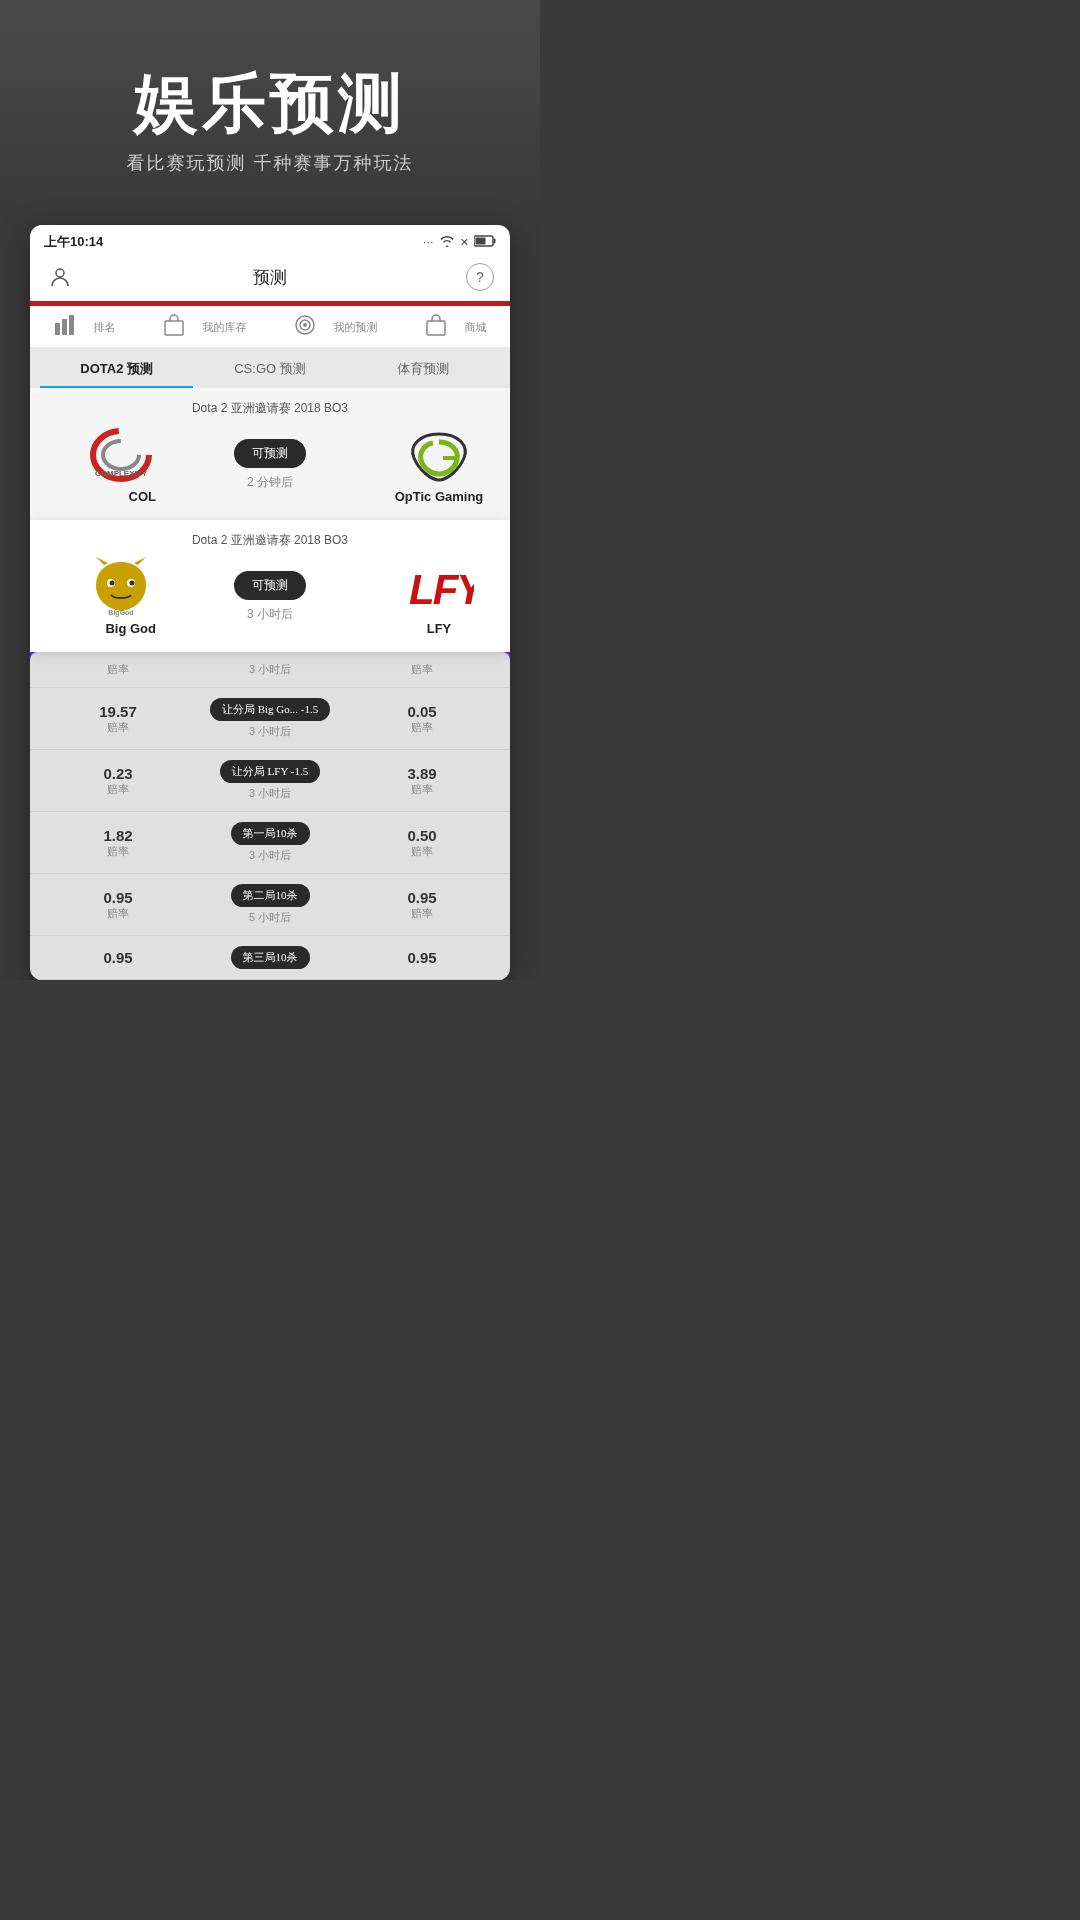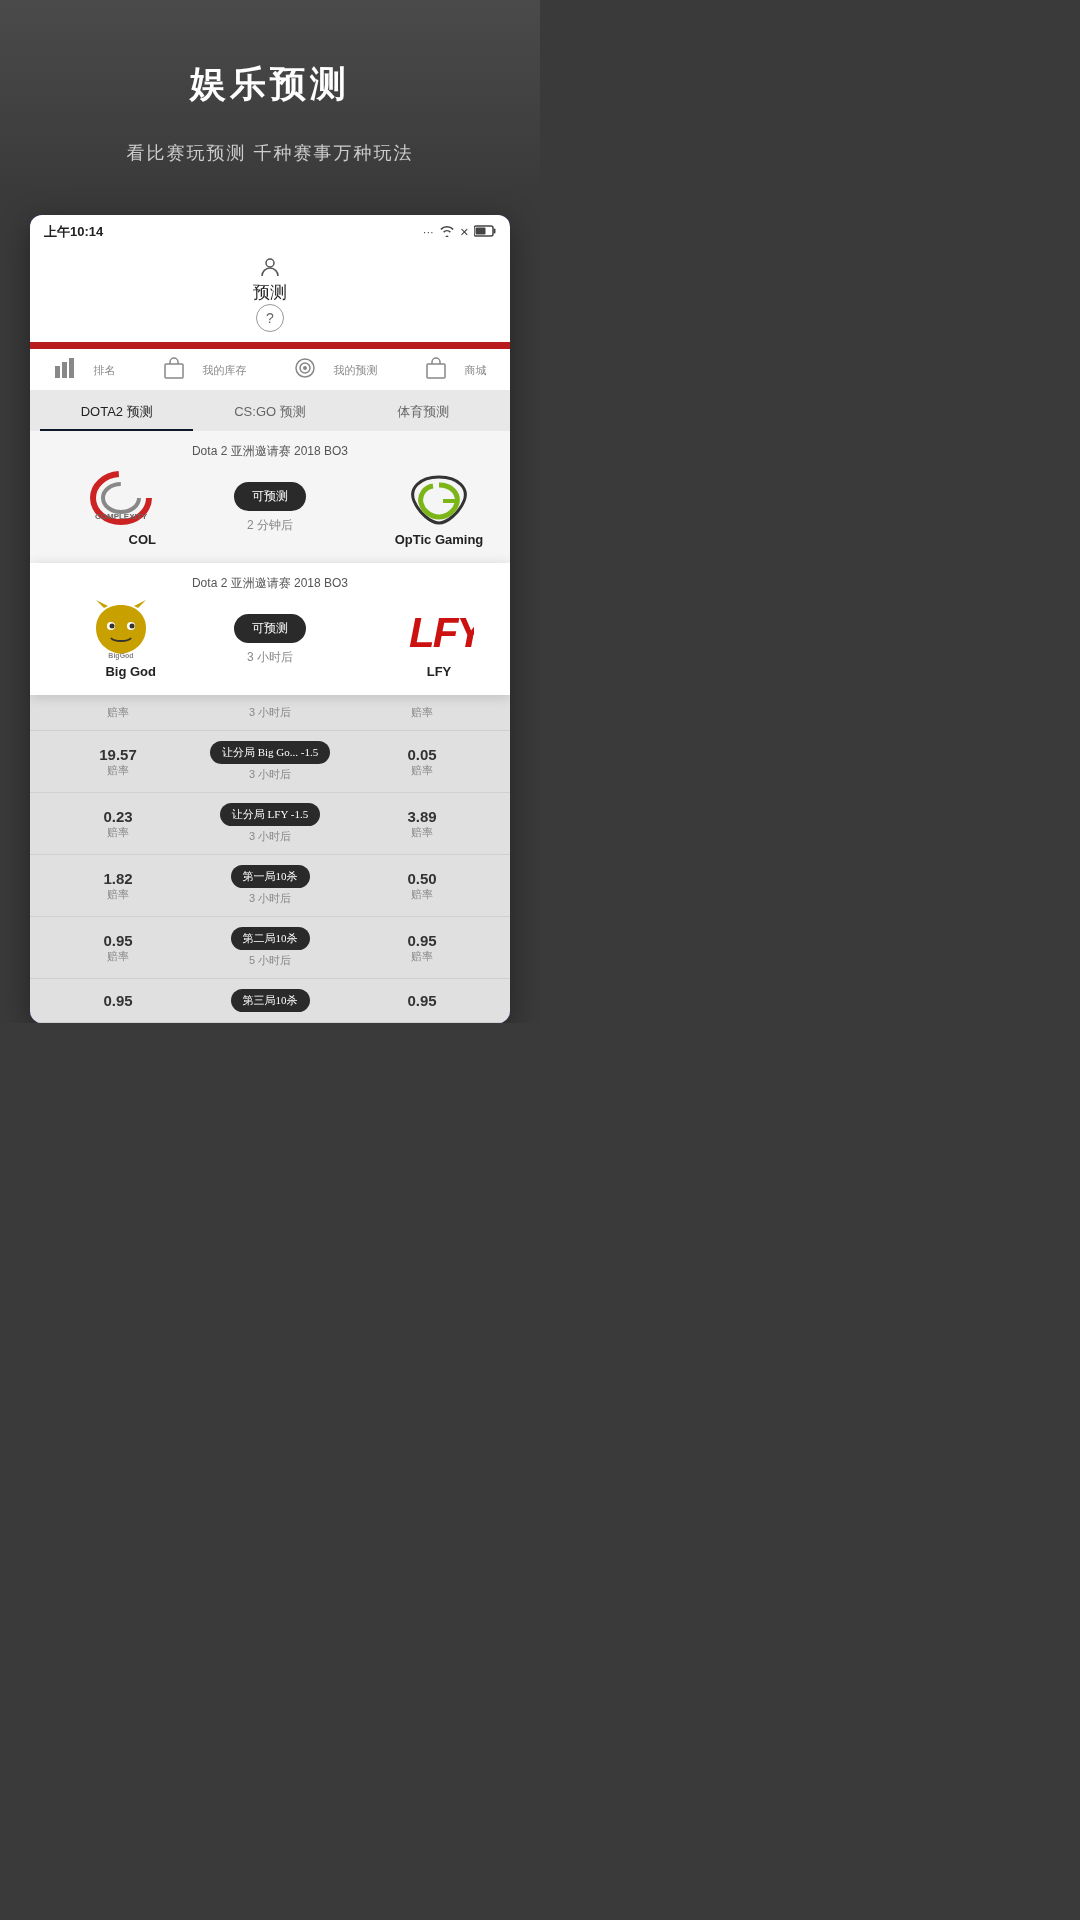--- a/index.html
+++ b/index.html
@@ -12,25 +12,25 @@
       overflow-x: hidden;
     }
 
     
     .hero {
       background: linear-gradient(180deg, #4a4a4a 0%, #3a3a3a 100%);
       text-align: center;
       padding: 60px 20px 30px;
     }
     .hero-title {
-      font-size: 36px;
+      font-size: 64px;
       font-weight: 900;
       color: #ffffff;
       letter-spacing: 4px;
-      margin-bottom: 32px;
+      margin-bottom: 4px;
     }
     .hero-subtitle {
       font-size: 18px;
       color: #cccccc;
       letter-spacing: 2px;
     }
 
     
     .phone-frame {
       background: #6d28d9;
@@ -52,22 +52,21 @@
     .status-time { font-weight: 600; color: #222; }
     .status-icons { display: flex; align-items: center; gap: 5px; color: #444; font-size: 11px; }
 
     
     .app-header {
       background: #ffffff;
       display: flex;
       align-items: center;
       justify-content: space-between;
       padding: 8px 16px 10px;
-      border-bottom: 7px solid #b91c1c;
-      flex-direction: column;
+      border-bottom: 5px solid #b91c1c;
     }
     .header-icon { width: 28px; height: 28px; display: flex; align-items: center; justify-content: center; }
     .header-title { font-size: 17px; font-weight: 500; color: #222; }
     .header-help {
       width: 28px; height: 28px;
       border: 1.5px solid #999;
       border-radius: 50%;
       display: flex; align-items: center; justify-content: center;
       font-size: 14px; color: #666;
     }
@@ -99,22 +98,22 @@
     .tab-item {
       flex: 1;
       text-align: center;
       padding: 12px 4px 8px;
       font-size: 13px;
       color: #666;
       border-bottom: 2px solid transparent;
     }
     .tab-item.active {
       color: #222;
-      font-weight: 400;
-      border-bottom: 2px solid #0f172a;
+      font-weight: 700;
+      border-bottom: 2px solid #0ea5e9;
     }
 
     
     .match-card {
       background: #f5f5f5;
       margin: 0;
       padding: 12px 16px 16px;
     }
     .match-card.white {
       background: #ffffff;
@@ -178,20 +177,21 @@
       font-weight: 500;
     }
     .match-time {
       font-size: 12px;
       color: #888;
     }
 
     
     .odds-section {
       background: #e0e0e0;
+      border-radius: 8px;
     }
     .odds-row {
       display: flex;
       align-items: center;
       padding: 10px 16px;
       border-bottom: 1px solid #d0d0d0;
     }
     .odds-left, .odds-right {
       flex: 1;
       text-align: center;

